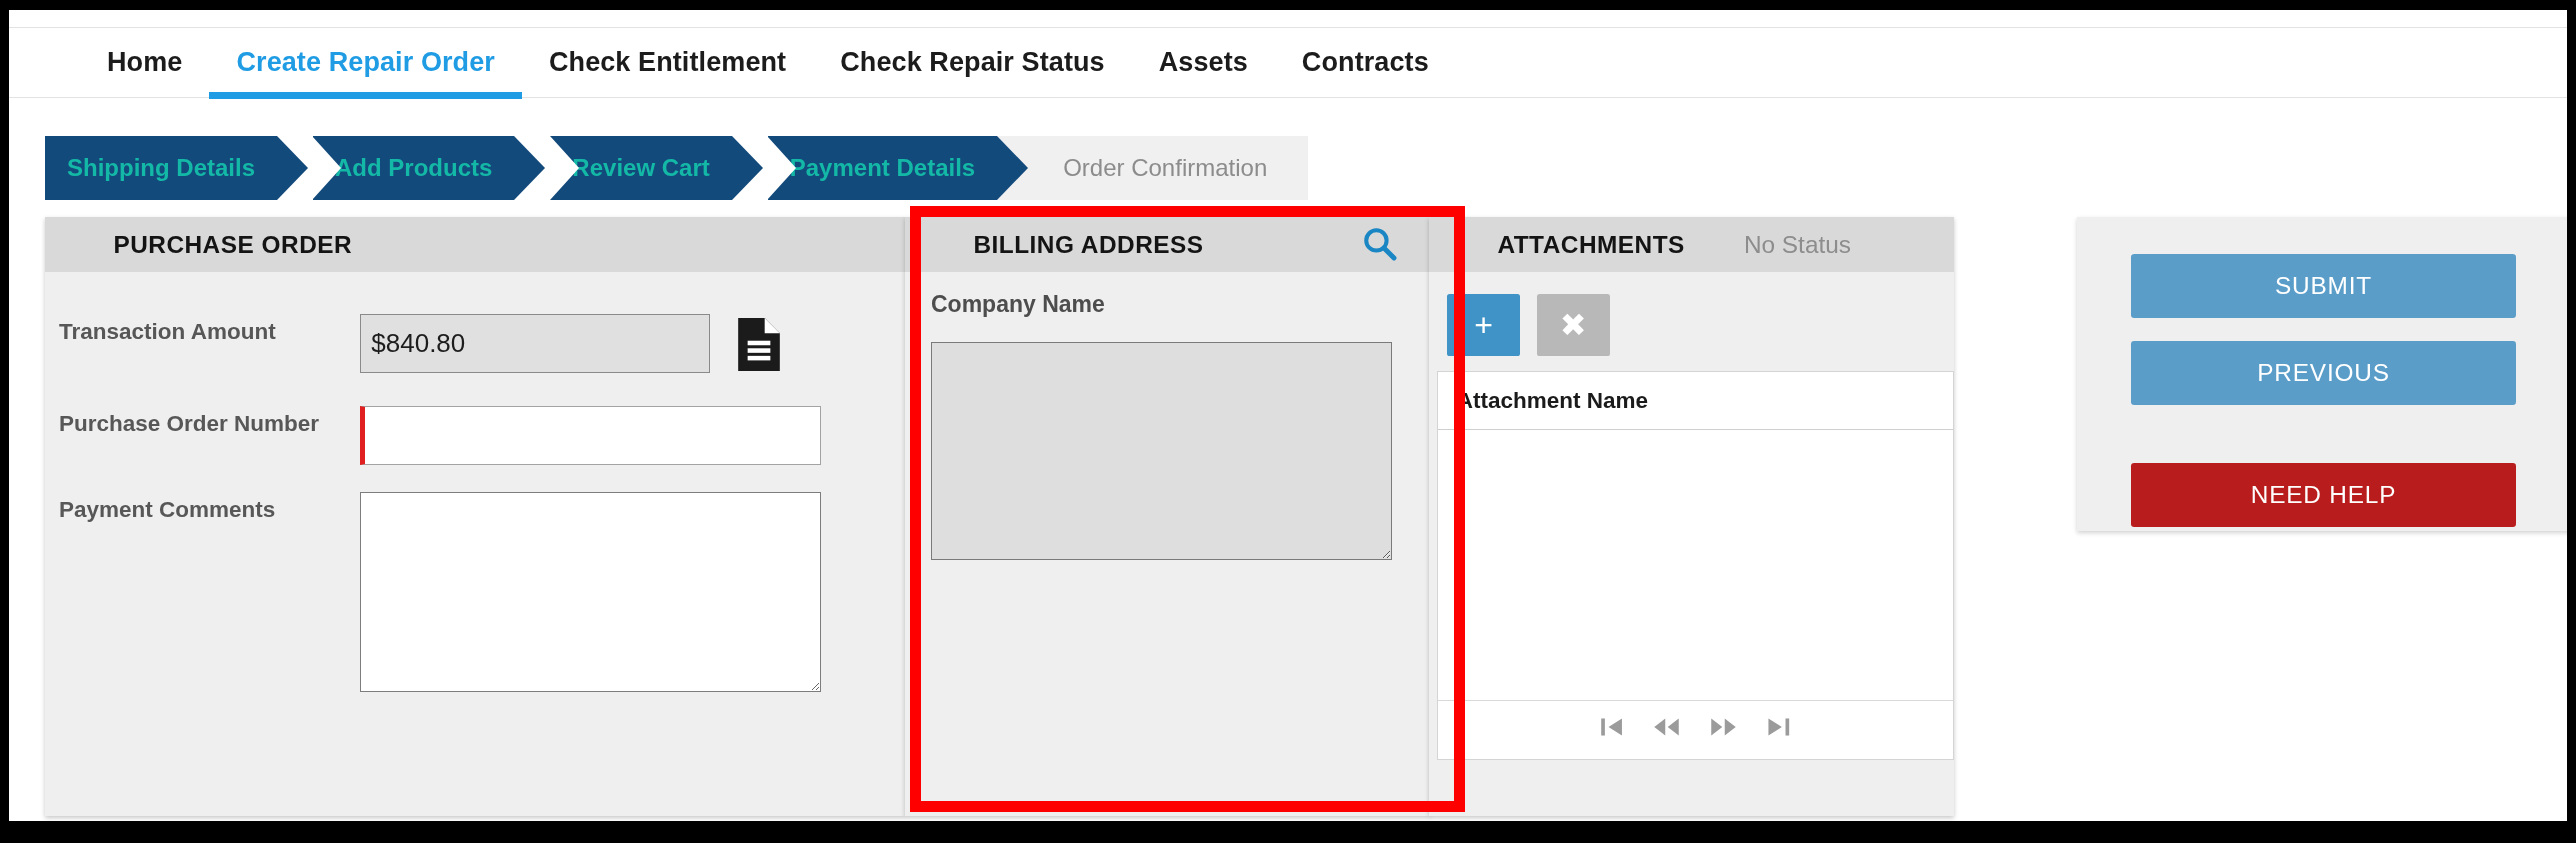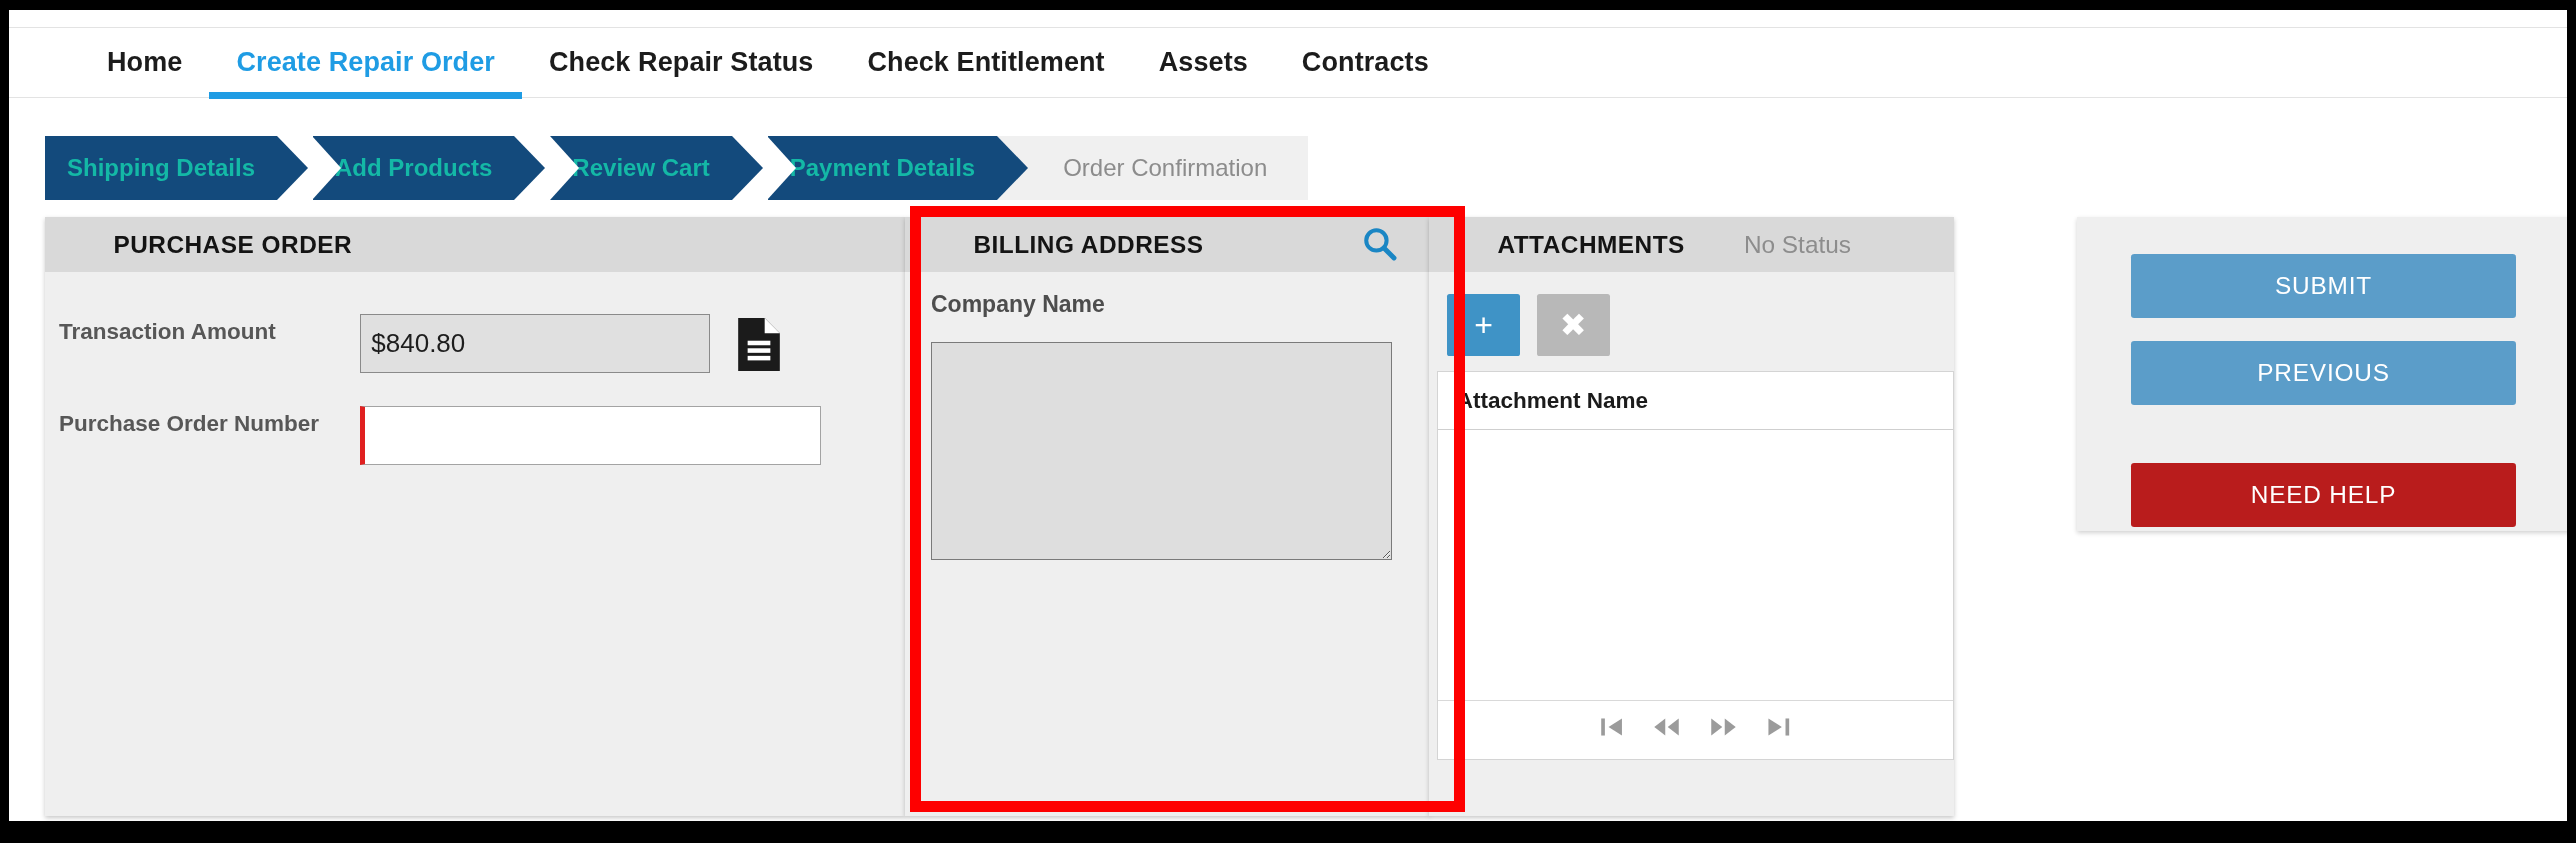--- a/index.html
+++ b/index.html
@@ -323,24 +323,24 @@
 
   <div id="navbar">
     <div class="nav-list">
       <div class="nav-item">
         <span>Home</span>
       </div>
       <div class="nav-item active">
         <span>Create Repair Order</span>
       </div>
       <div class="nav-item">
+        <span>Check Entitlement</span>
+      </div>
+      <div class="nav-item">
         <span>Check Repair Status</span>
-      </div>
-      <div class="nav-item">
-        <span>Check Entitlement</span>
       </div>
       <div class="nav-item">
         <span>Assets</span>
       </div>
       <div class="nav-item">
         <span>Contracts</span>
       </div>
     </div>
   </div>
 
@@ -382,20 +382,24 @@
               <rect x="5" y="20" width="12" height="2.4" fill="#ffffff"></rect>
             </svg>
           </span>
         </div>
 
         <div class="po-row" style="padding-top:33px;">
           <div class="po-label">Purchase Order Number</div>
           <input class="field-po" type="text" placeholder="" style="">
         </div>
 
+        <div class="po-row" style="padding-top:27px;">
+          <div class="po-label">Payment Comments</div>
+          <textarea class="field-comments" placeholder="" style=""></textarea>
+        </div>
 
       </div>
     </div>
 
     <div class="panel" id="panel-billing">
       <div class="panel-head">
         <span class="panel-title">BILLING ADDRESS</span>
         <span class="search-icon">
           <svg width="37" height="37" viewBox="0 0 24 24">
             <circle cx="10" cy="10" r="6.6" fill="none" stroke="#1a86c4" stroke-width="2.6"></circle>

